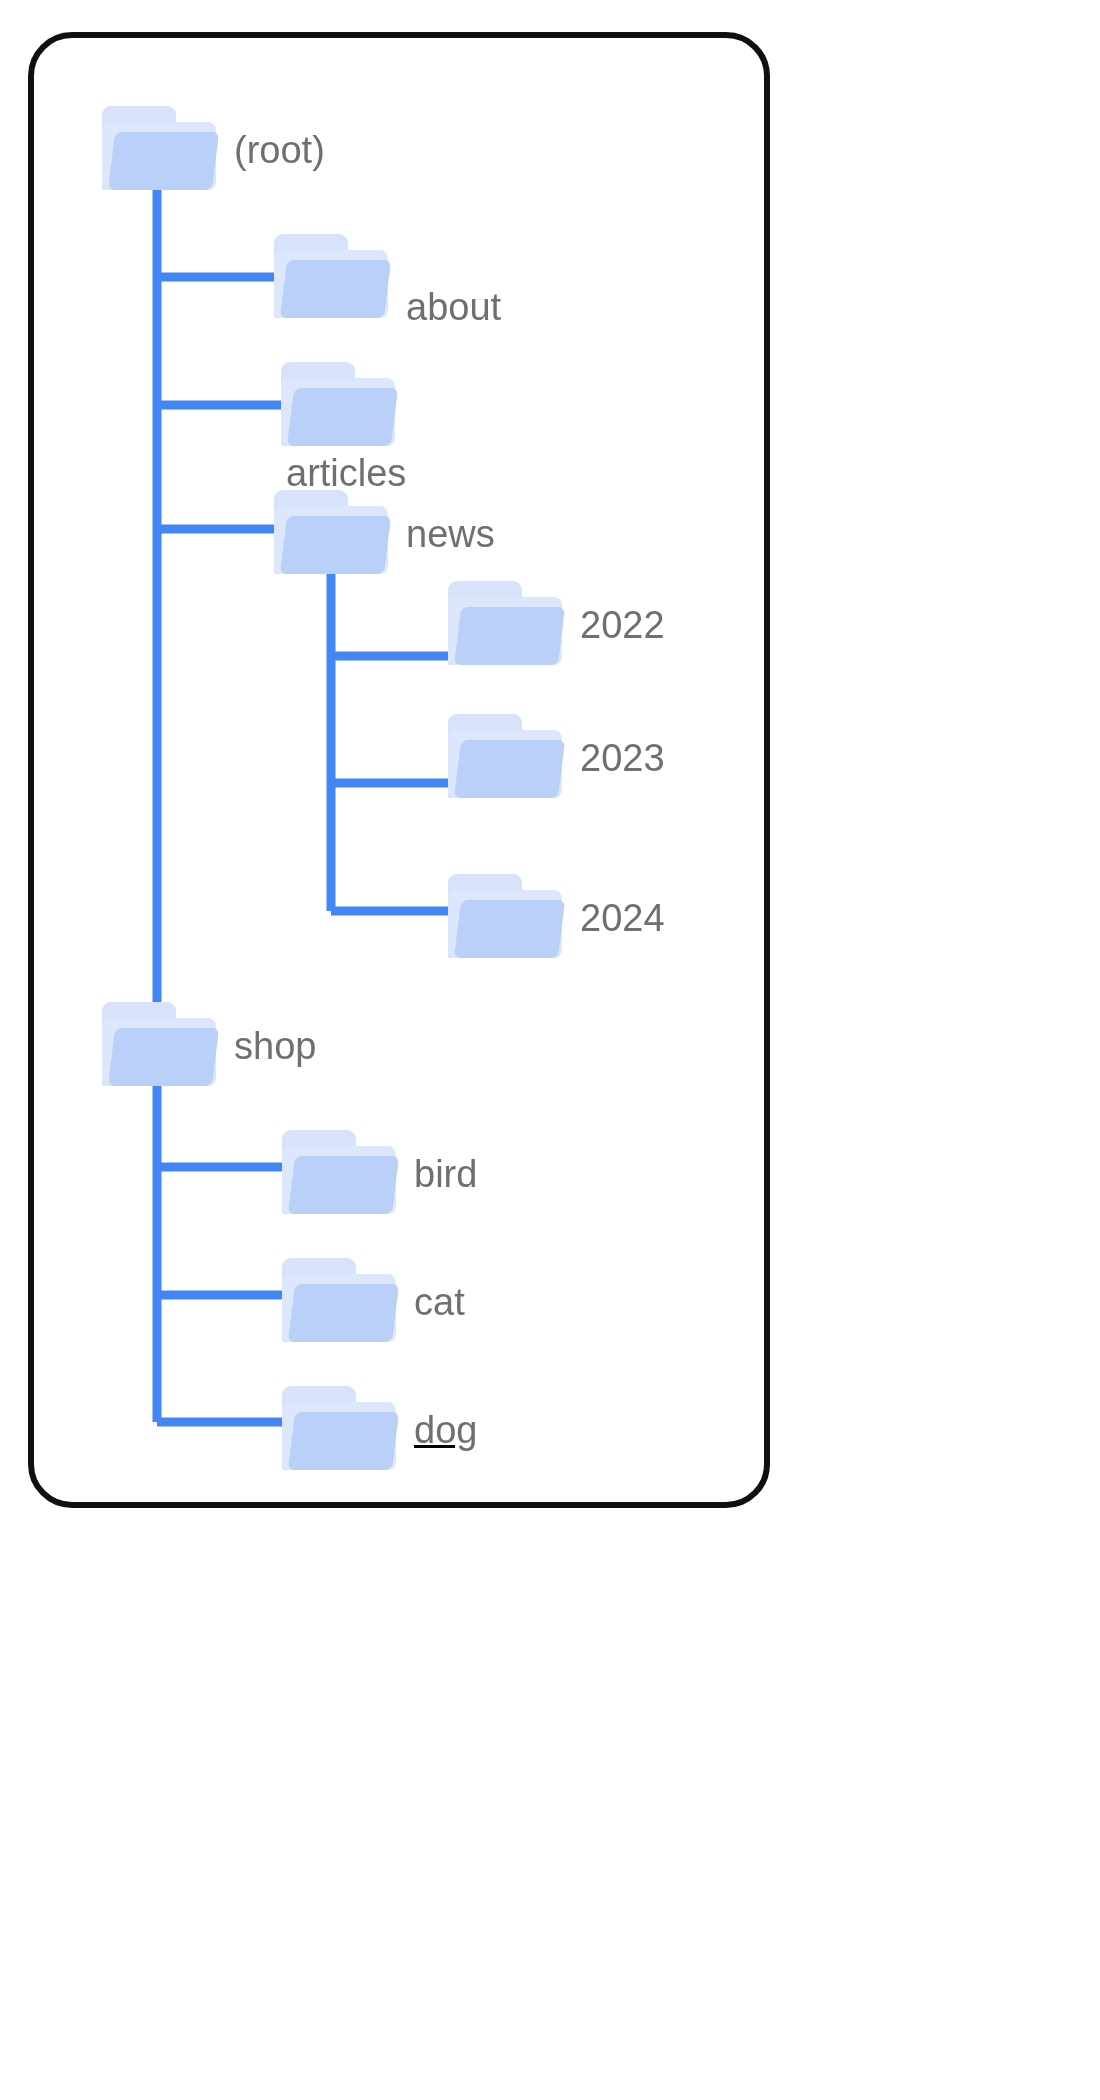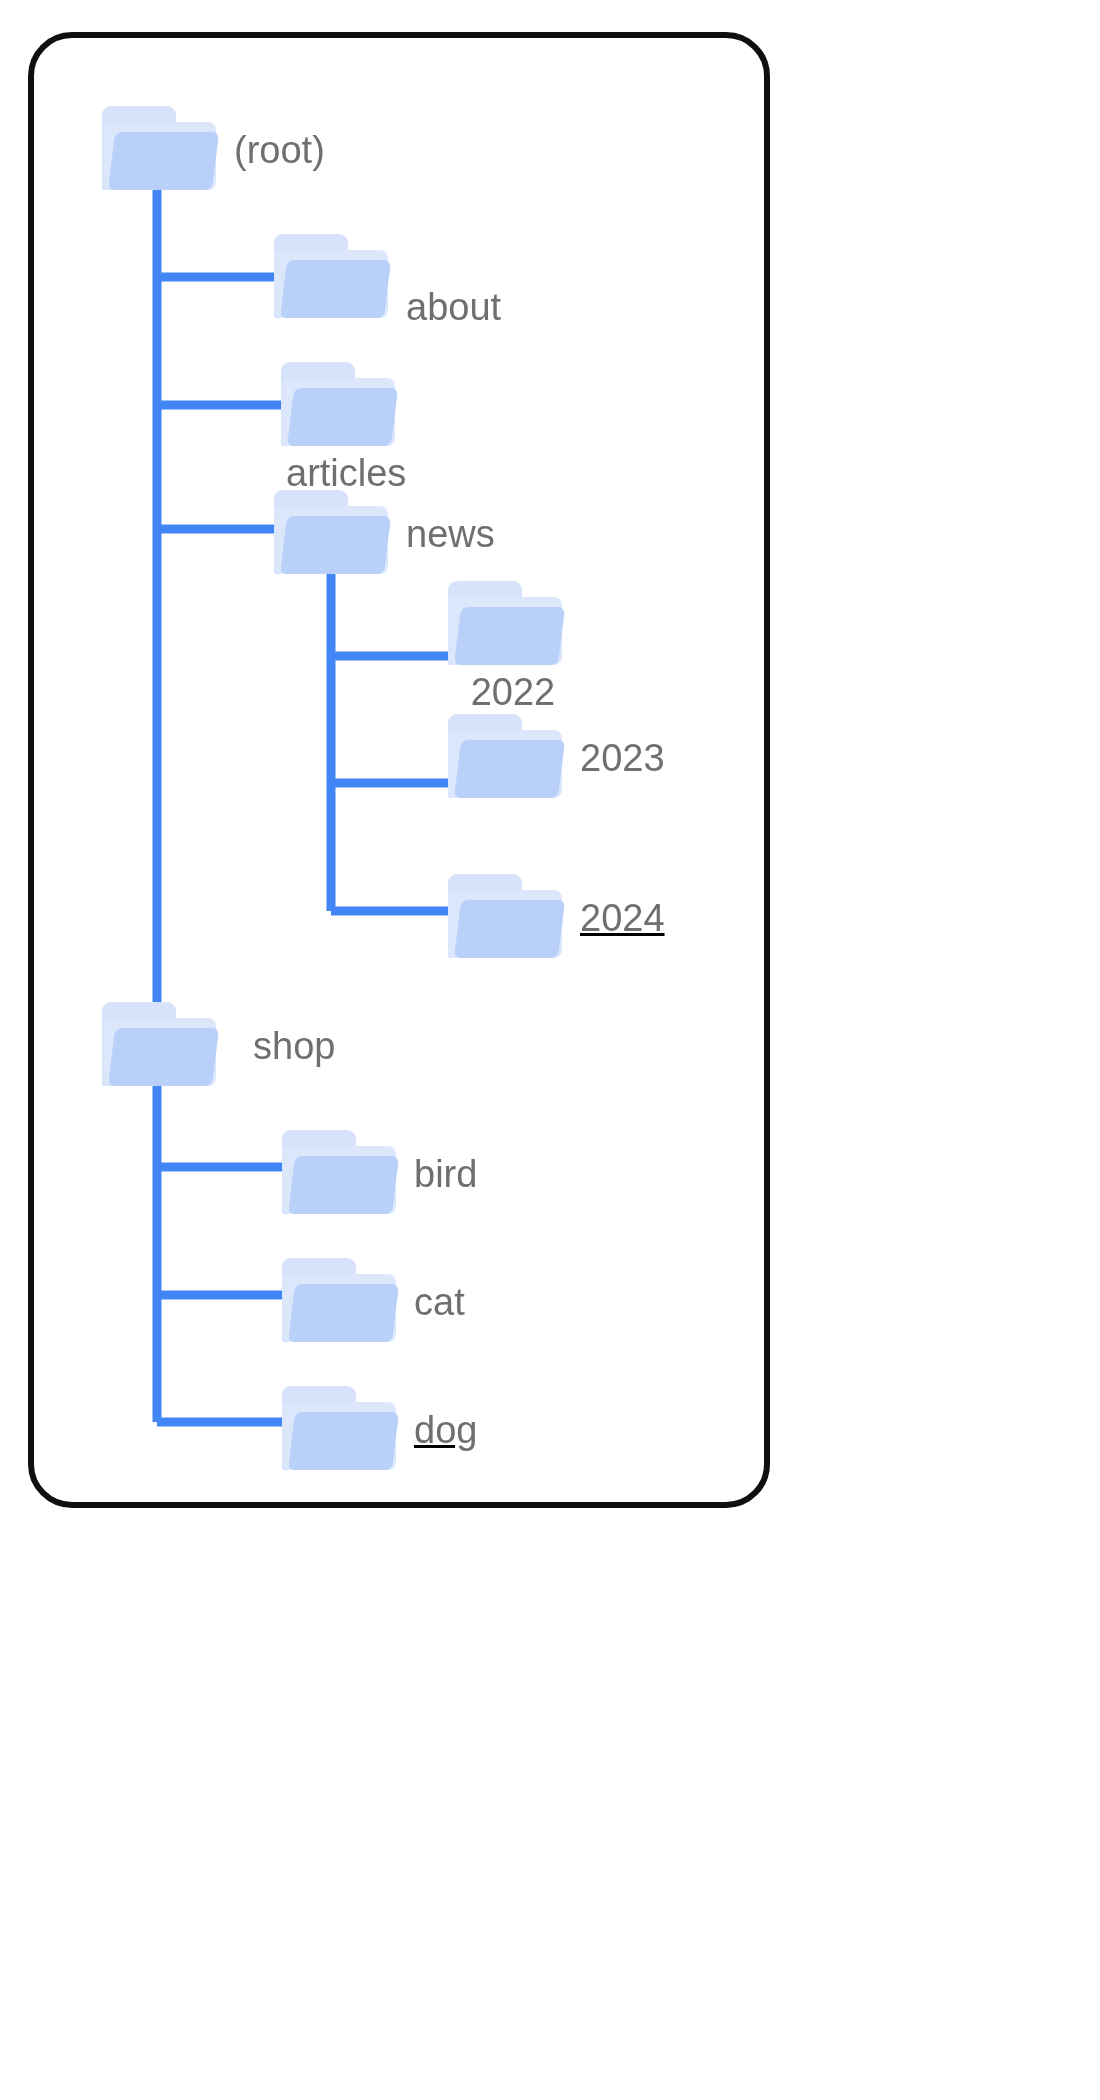--- a/index.html
+++ b/index.html
@@ -164,48 +164,48 @@
 
   <div class="node" style="left:272px; top:486px;">
     <span class="folder">
       <span class="fld-back"></span>
         <span class="fld-mid"></span>
         <span class="fld-front"></span>
     </span>
     <span class="node-label">news</span>
   </div>
 
-  <div class="node" style="left:446px; top:577px;flex-direction:column;">
+  <div class="node" style="left:446px; top:577px;">
     <span class="folder">
       <span class="fld-back"></span>
         <span class="fld-mid"></span>
         <span class="fld-front"></span>
     </span>
     <span class="node-label">2022</span>
   </div>
 
   <div class="node" style="left:446px; top:710px;">
     <span class="folder">
       <span class="fld-back"></span>
         <span class="fld-mid"></span>
         <span class="fld-front"></span>
     </span>
     <span class="node-label">2023</span>
   </div>
 
-  <div class="node" style="left:446px; top:870px;text-decoration:underline;">
+  <div class="node" style="left:446px; top:870px;">
     <span class="folder">
       <span class="fld-back"></span>
         <span class="fld-mid"></span>
         <span class="fld-front"></span>
     </span>
     <span class="node-label">2024</span>
   </div>
 
-  <div class="node" style="left:100px; top:998px;gap:19px;">
+  <div class="node" style="left:100px; top:998px;">
     <span class="folder">
       <span class="fld-back"></span>
         <span class="fld-mid"></span>
         <span class="fld-front"></span>
     </span>
     <span class="node-label">shop</span>
   </div>
 
   <div class="node" style="left:280px; top:1254px;">
     <span class="folder">

